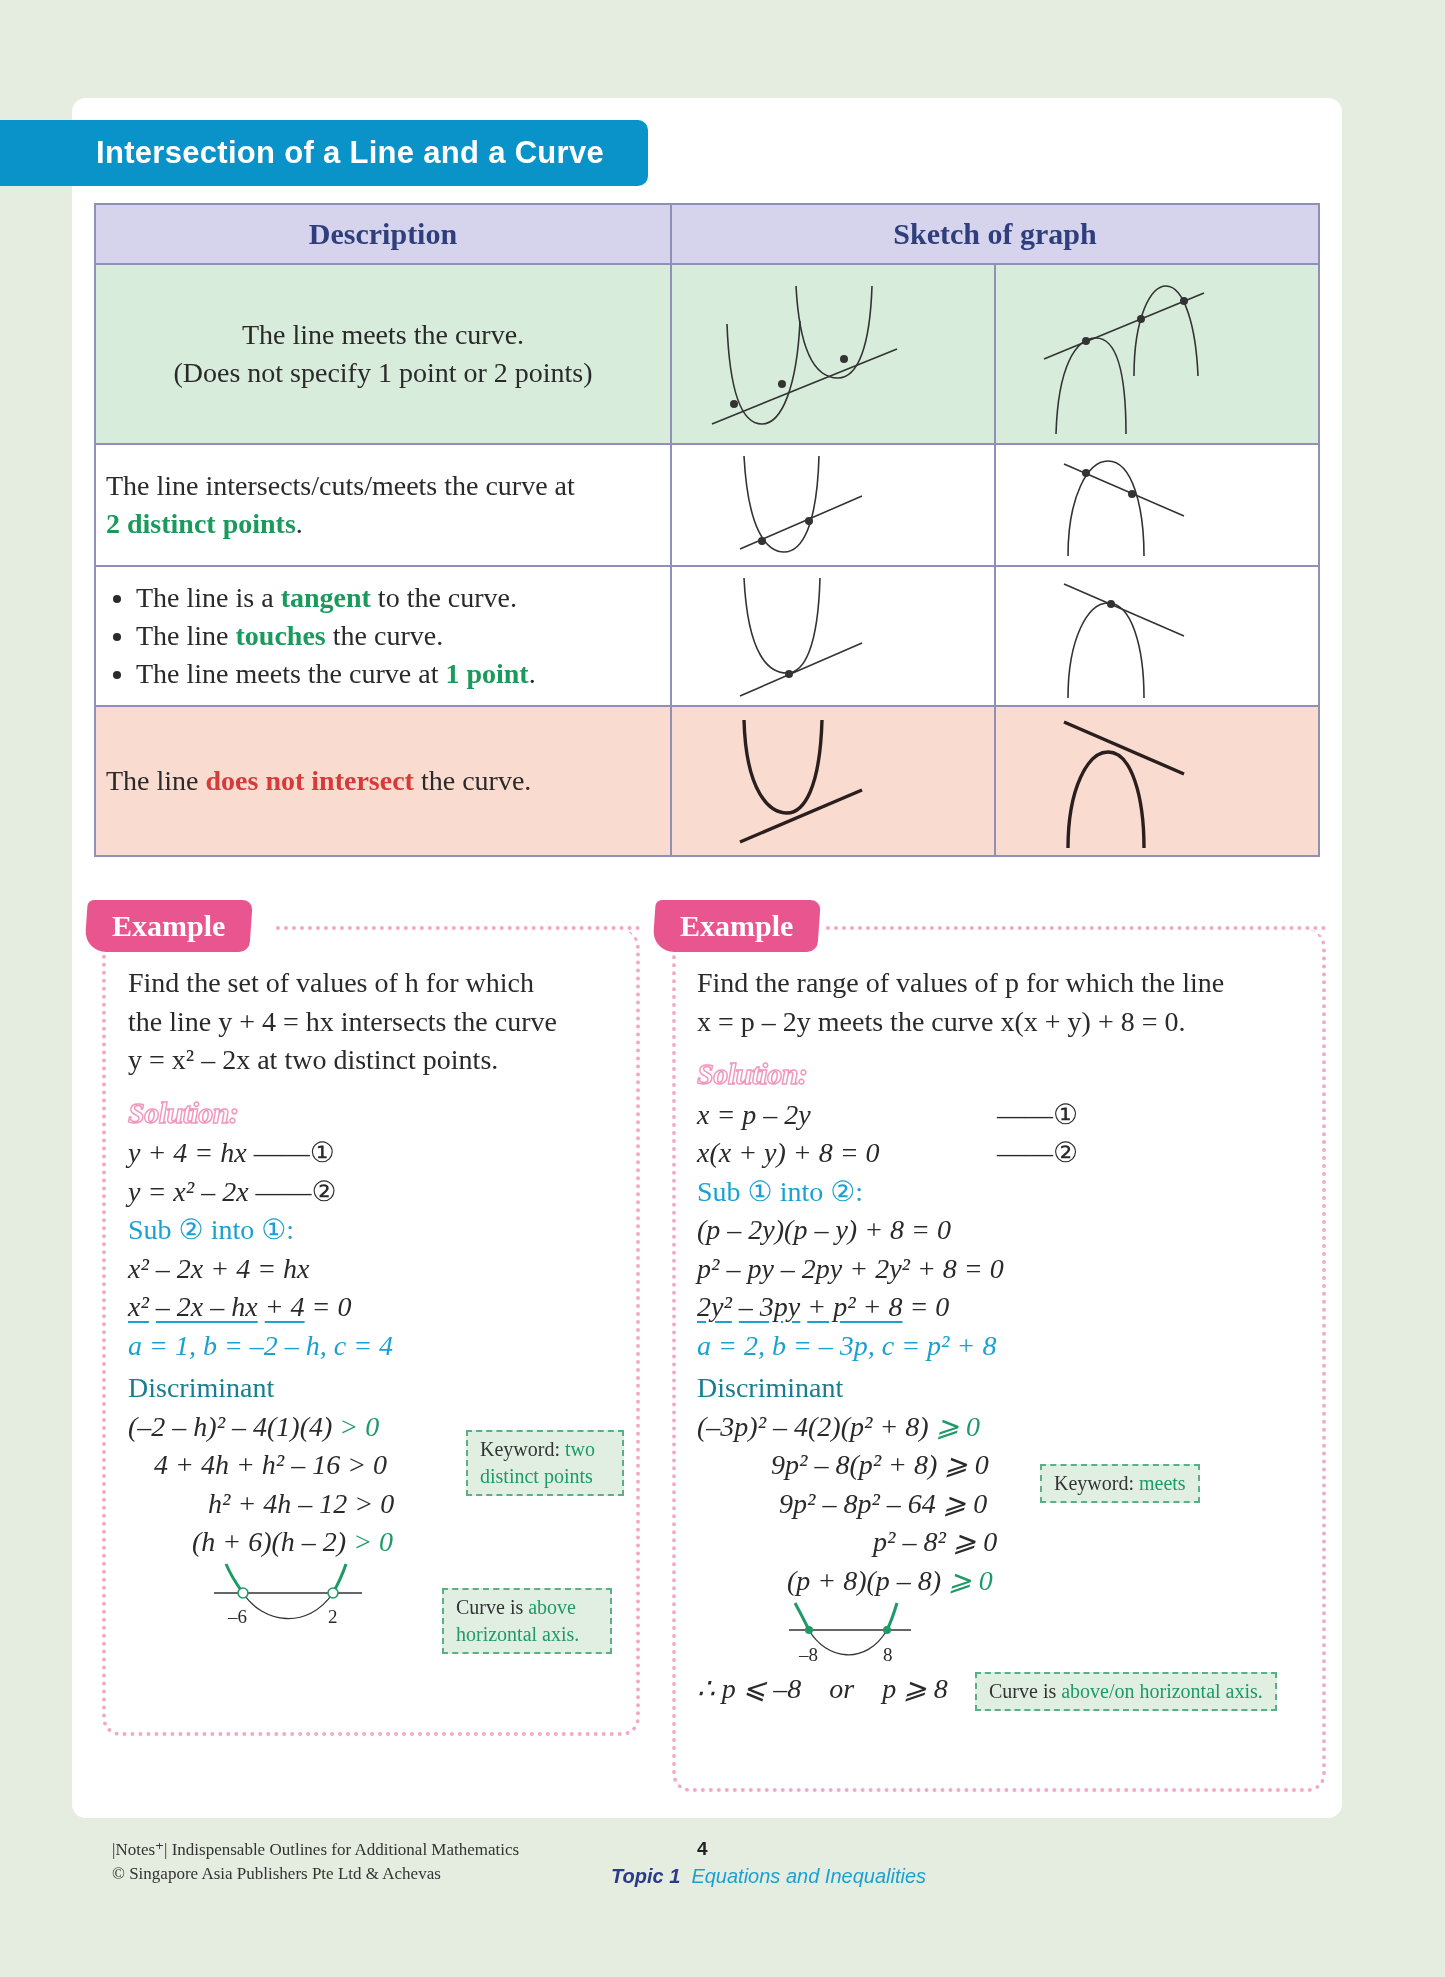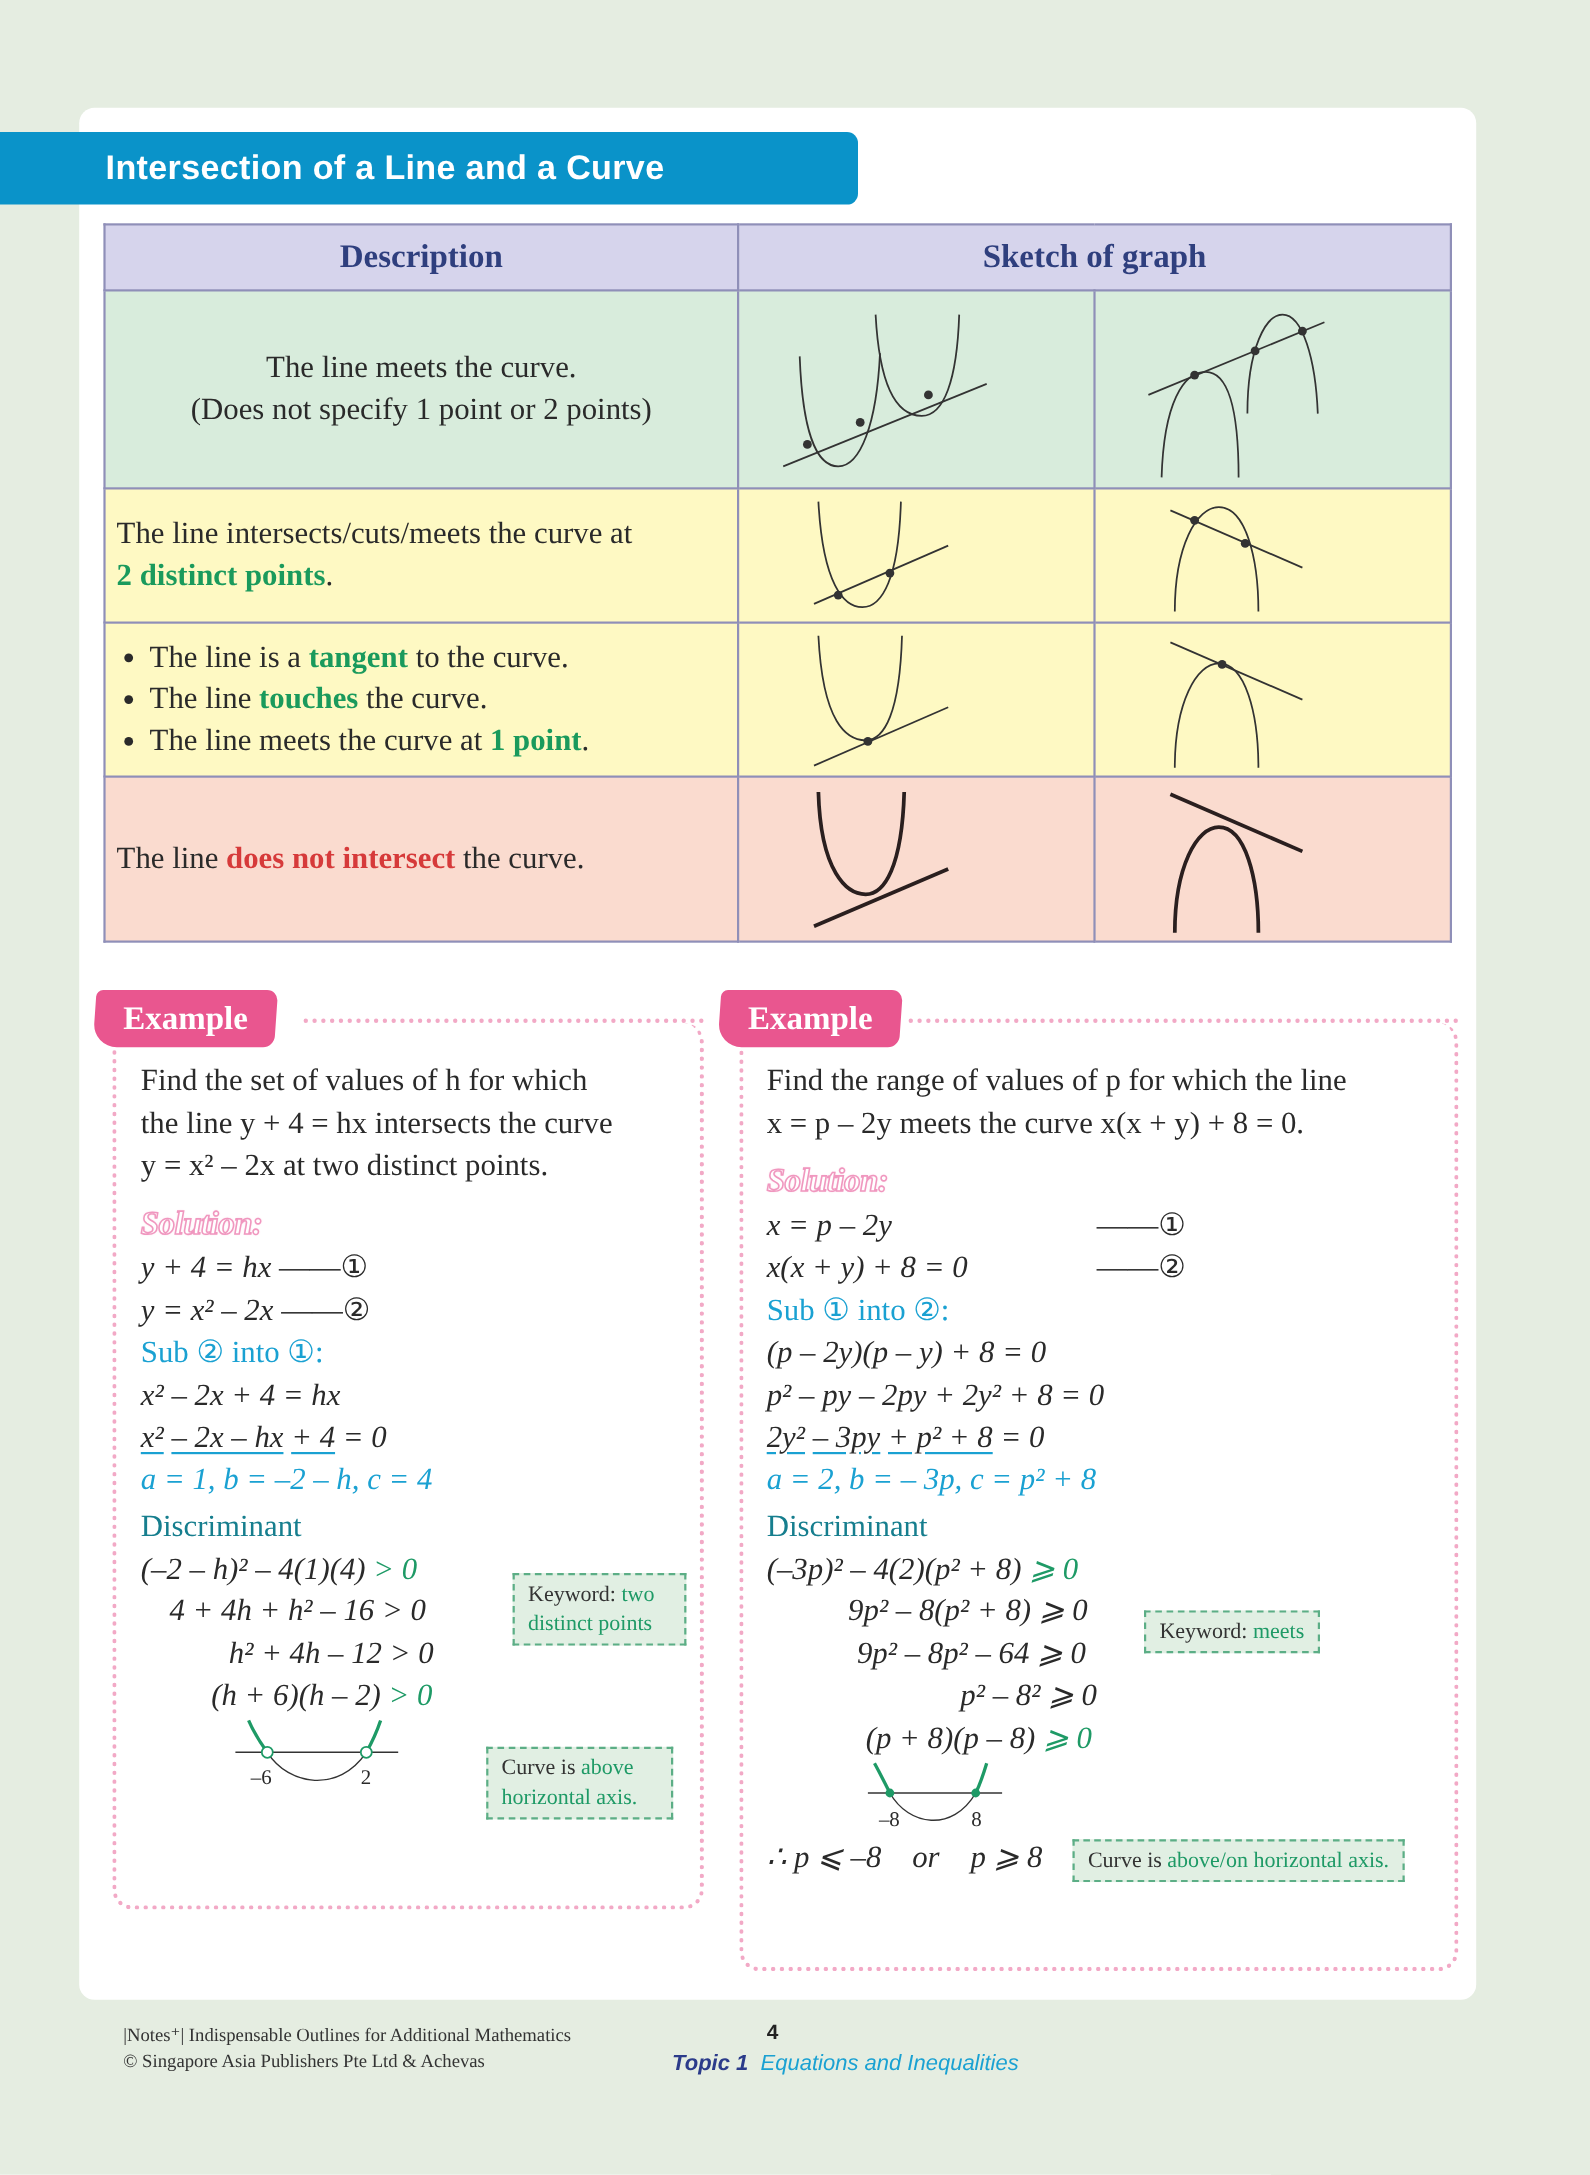--- a/index.html
+++ b/index.html
@@ -7,39 +7,39 @@
     width: 1445px; height: 1977px; position: relative; overflow: hidden;
     background: #e5ede1;
     font-family: "Liberation Serif", "DejaVu Serif", serif;
     color: #2a2a2a;
   }
   .card {
     position: absolute; left: 72px; top: 98px; width: 1270px; height: 1720px;
     background: #ffffff; border-radius: 14px;
   }
   .section-banner {
-    position: absolute; left: 0; top: 120px; width: 780px; height: 66px;
+    position: absolute; left: 0; top: 120px; width: 648px; height: 66px;
     background: #0a93c9; border-radius: 0 10px 10px 0;
     color: #fff; font-family: "Liberation Sans", "DejaVu Sans", sans-serif;
     font-weight: bold; font-size: 31px; line-height: 66px;
     padding-left: 96px; box-sizing: border-box; letter-spacing: 0.3px;
   }
   table.cmp {
     position: absolute; left: 94px; top: 203px; width: 1224px;
     border-collapse: collapse; table-layout: fixed;
   }
   table.cmp td, table.cmp th { border: 2px solid #8f8fb8; padding: 0; }
   table.cmp th {
     background: #d6d4ec; color: #2f3f7e; height: 58px;
     font-size: 30px; font-weight: bold; text-align: center;
   }
   .desc { font-size: 28px; line-height: 38px; padding: 0 10px !important; }
   .desc.center { text-align: center; }
   .row-green td { background: #d8ecdc; }
-  .row-white td { background: #fef9c3; }
+  .row-white td { background: #ffffff; }
   .row-pink td { background: #fadbcf; }
   .hl-green { color: #1a9a5c; font-weight: bold; }
   .hl-red { color: #d63a3a; font-weight: bold; }
   ul.bullets { margin: 0; padding-left: 30px; }
   ul.bullets li { margin: 0; }
   td svg { display: block; margin: 0 auto; }
 
   .example {
     position: absolute; box-sizing: border-box;
     border: 4px dotted #f2a9c6; border-radius: 18px; border-top: none;

